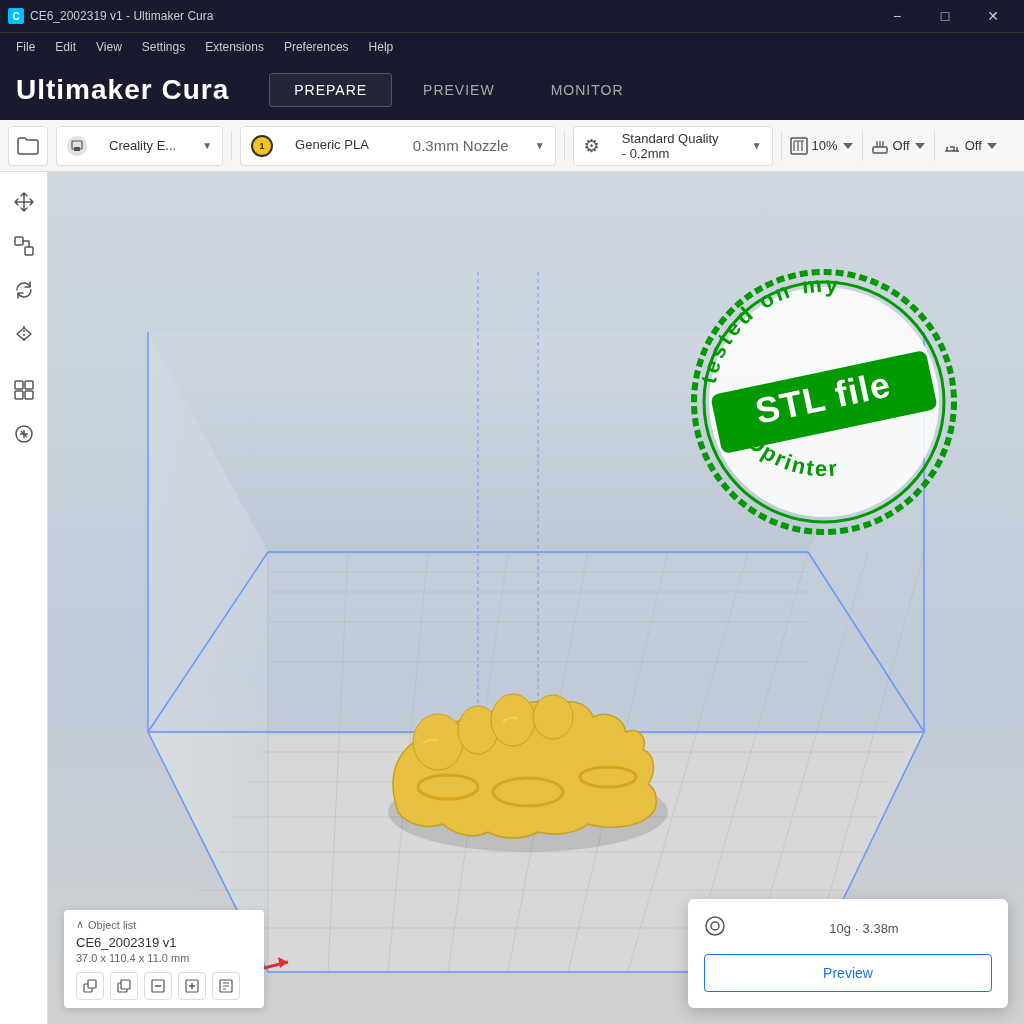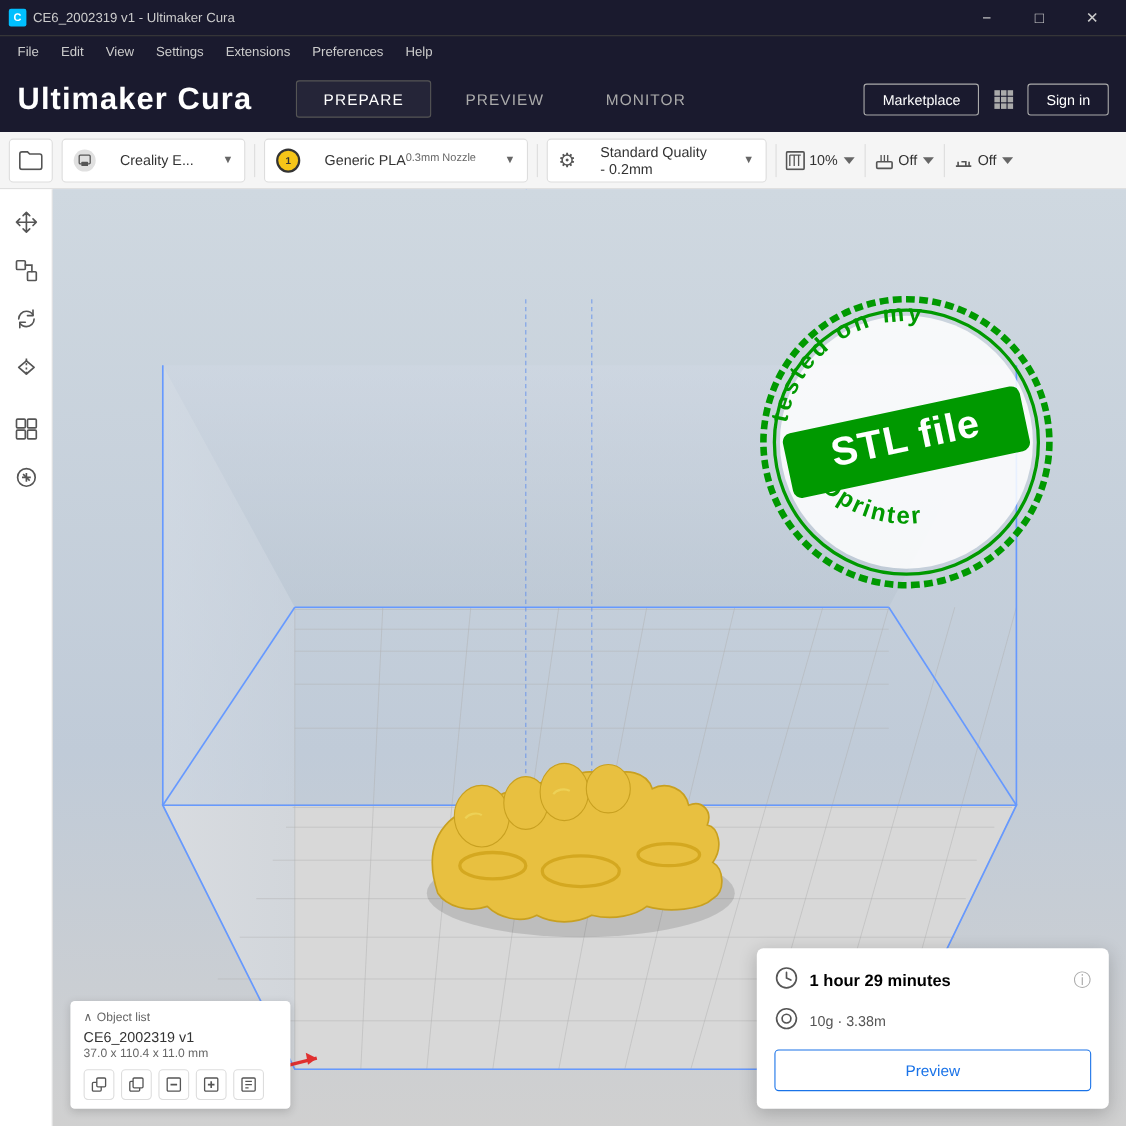--- a/index.html
+++ b/index.html
@@ -125,21 +125,21 @@
       background: #f5c518;
       border-radius: 50%;
       border: 2px solid #333;
       display: flex; align-items: center; justify-content: center;
       font-size: 9px;
       font-weight: bold;
       color: #333;
     }
     .material-info { display: flex; flex-direction: row; }
     .material-info .main { font-size: 13px; color: #333; font-weight: 500; }
-    .material-info .sub { font-size: 10px; color: #666; }
+    .material-info .sub { font-size: 15px; color: #666; margin-left: 44px; }
     .quality-selector { flex: 1; max-width: 200px; }
     #support-off, #adhesion-off {
       display: flex; align-items: center; gap: 4px;
       font-size: 13px; color: #333;
       cursor: pointer;
     }
 
     
     #main {
       display: flex;
@@ -246,21 +246,21 @@
       width: 320px;
     }
     .print-row {
       display: flex;
       align-items: center;
       gap: 10px;
       margin-bottom: 10px;
     }
     .print-row .label { font-size: 15px; font-weight: 600; flex: 1; }
     .print-row .info-icon { color: #aaa; font-size: 16px; cursor: pointer; }
-    .print-row .sub-label { font-size: 13px; color: #555; flex: 1; }
+    .print-row .sub-label { font-size: 13px; color: #555; flex: 1; text-align: center; }
     .print-icon { font-size: 18px; color: #555; }
     .print-actions {
       display: flex;
       gap: 10px;
       margin-top: 12px;
     }
     .btn-preview {
       flex: 1;
       padding: 10px;
       border: 1px solid #1a73e8;
@@ -317,37 +317,20 @@
 </div>
 
 <div id="header">
   <div id="logo">
     <span>Ultimaker</span> <span>Cura</span>
   </div>
   <div id="nav-tabs">
     <div class="nav-tab active">PREPARE</div>
     <div class="nav-tab">PREVIEW</div>
     <div class="nav-tab">MONITOR</div>
-  </div>
-  <div id="header-right">
-    <button id="marketplace-btn">Marketplace</button>
-    <div id="grid-icon">
-      <svg width="20" height="20" viewBox="0 0 20 20" fill="none">
-        <rect x="2" y="2" width="5" height="5" fill="#aaa"></rect>
-        <rect x="8" y="2" width="5" height="5" fill="#aaa"></rect>
-        <rect x="14" y="2" width="5" height="5" fill="#aaa"></rect>
-        <rect x="2" y="8" width="5" height="5" fill="#aaa"></rect>
-        <rect x="8" y="8" width="5" height="5" fill="#aaa"></rect>
-        <rect x="14" y="8" width="5" height="5" fill="#aaa"></rect>
-        <rect x="2" y="14" width="5" height="5" fill="#aaa"></rect>
-        <rect x="8" y="14" width="5" height="5" fill="#aaa"></rect>
-        <rect x="14" y="14" width="5" height="5" fill="#aaa"></rect>
-      </svg>
-    </div>
-    <button id="signin-btn">Sign in</button>
   </div>
 </div>
 
 <div id="toolbar">
   <div id="folder-btn">
     <svg width="22" height="18" viewBox="0 0 22 18" fill="none">
       <path d="M1 3C1 2 2 1 3 1H8L10 3H19C20 3 21 4 21 5V15C21 16 20 17 19 17H3C2 17 1 16 1 15V3Z" stroke="#555" stroke-width="1.5" fill="none"></path>
     </svg>
   </div>
   <div class="toolbar-selector" style="min-width:140px;">
@@ -618,30 +601,20 @@
               </svg>
           </div>
         </div>
       </div>
 
       <div id="print-info">
         <div class="print-row">
           <span class="print-icon">
             <svg width="22" height="22" viewBox="0 0 22 22" fill="none">
                 <circle cx="11" cy="11" r="9" stroke="#555" stroke-width="1.5"></circle>
-                <path d="M11 6V11L15 13" stroke="#555" stroke-width="1.5" stroke-linecap="round"></path>
-              </svg>
-          </span>
-          <span class="label">1 hour 29 minutes</span>
-          <span class="info-icon">ⓘ</span>
-        </div>
-        <div class="print-row">
-          <span class="print-icon">
-            <svg width="22" height="22" viewBox="0 0 22 22" fill="none">
-                <circle cx="11" cy="11" r="9" stroke="#555" stroke-width="1.5"></circle>
                 <circle cx="11" cy="11" r="4" stroke="#555" stroke-width="1.5"></circle>
               </svg>
           </span>
           <span class="sub-label">10g · 3.38m</span>
         </div>
         <div class="print-actions">
           <button class="btn-preview">Preview</button>
         </div>
       </div>
     </div>

